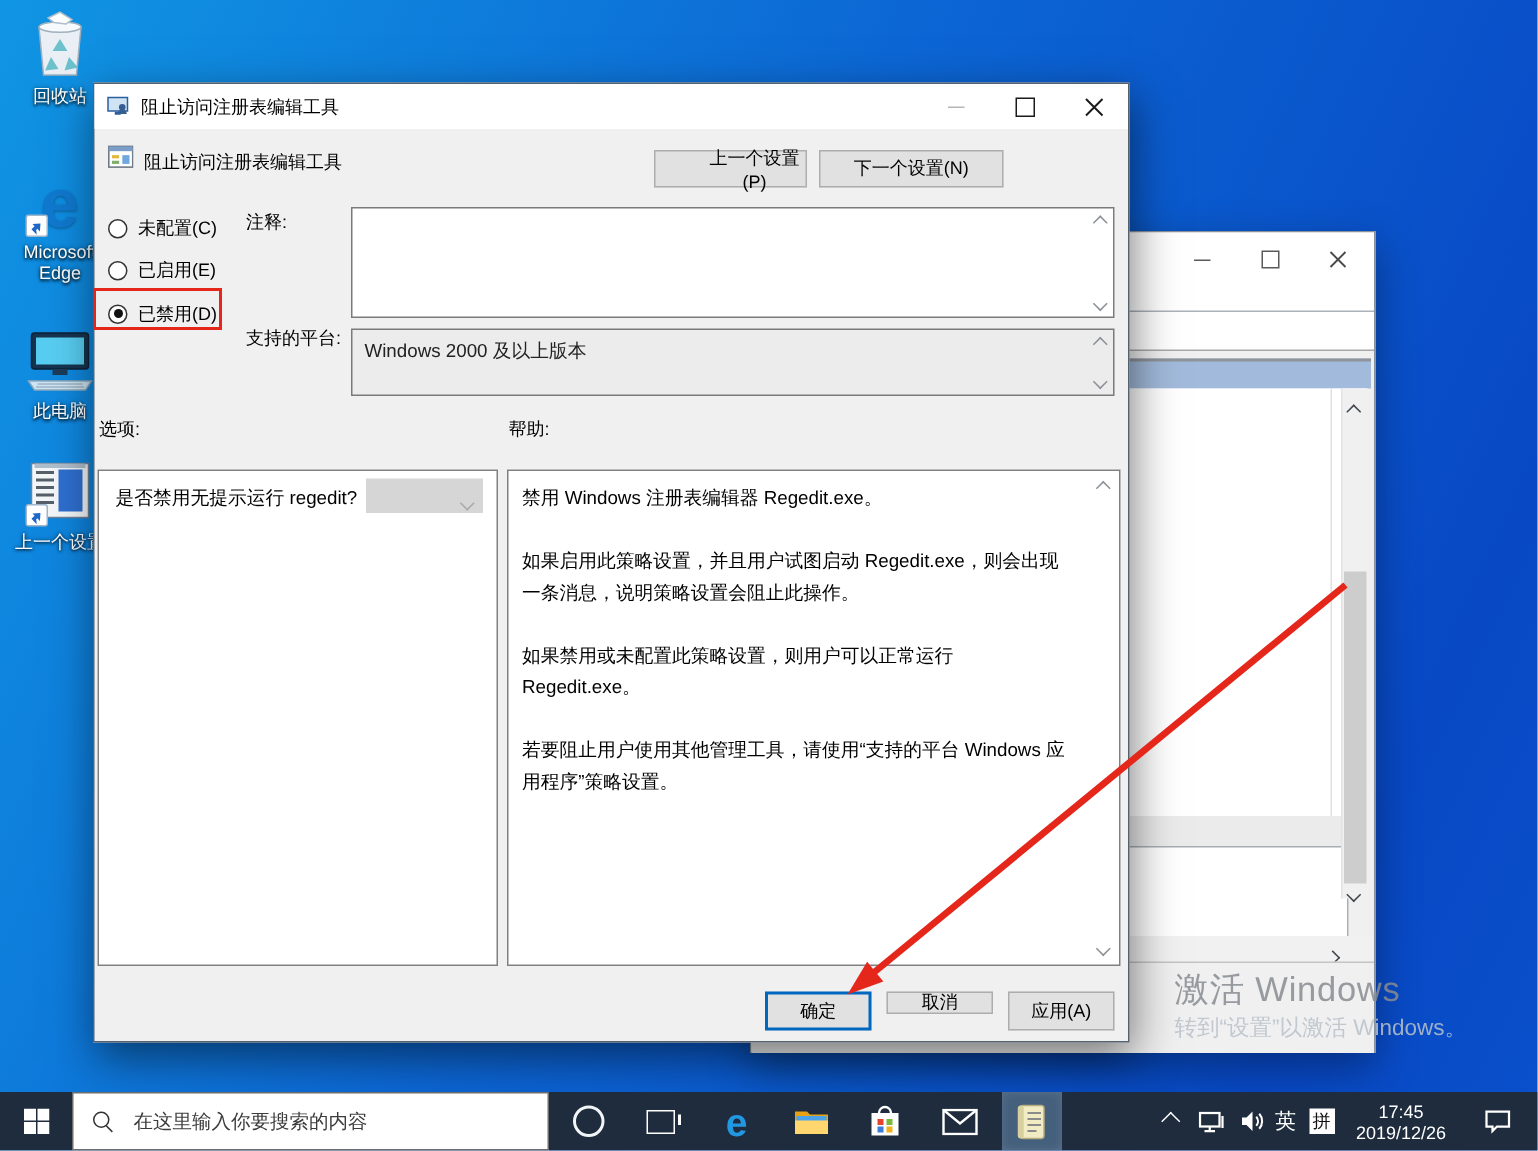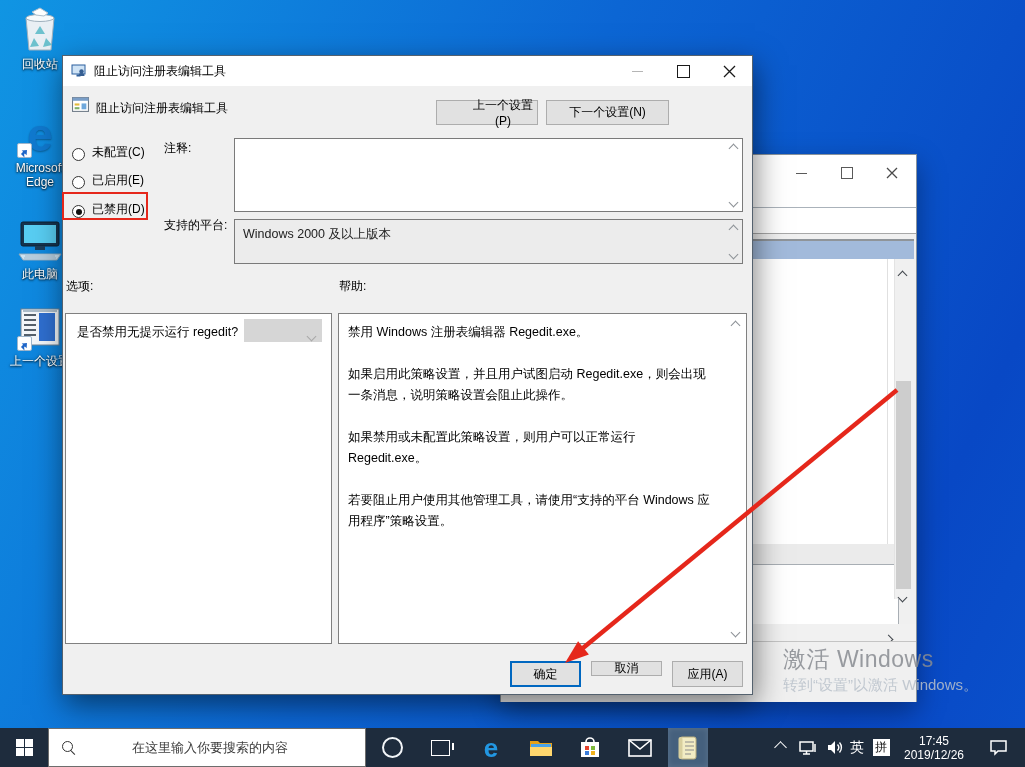--- a/index.html
+++ b/index.html
@@ -36,36 +36,36 @@
   
   #dlg{left:62px;top:55px;width:691px;height:640px;background:#f0f0f0;border:1px solid #54616e;
        box-shadow:2px 10px 28px rgba(0,0,0,.5);z-index:30;box-sizing:border-box;}
   #dlg .titlebar{position:absolute;left:0;top:0;right:0;height:30px;background:#fff;}
   #dlg .title-txt{position:absolute;left:31px;top:0;line-height:30px;font-size:12px;color:#000;}
   .cap-btn{position:absolute;top:0;width:45px;height:30px;display:flex;align-items:center;justify-content:center;}
   .panel-lbl{font-size:12px;color:#000;}
   .btn{position:absolute;background:#e1e1e1;border:1px solid #adadad;font-size:12px;color:#000;
        font-family:inherit;display:flex;align-items:center;justify-content:center;padding:0;box-sizing:border-box;}
   .btn.focused{border:2px solid #0067c0;}
-  .radio-row{position:absolute;left:9px;display:flex;align-items:flex-end;height:18px;}
+  .radio-row{position:absolute;left:9px;display:flex;align-items:center;height:18px;}
   .radio{width:13px;height:13px;border-radius:50%;border:1px solid #333;background:#fff;box-sizing:border-box;position:relative;}
   .radio.sel::after{content:"";position:absolute;left:2.5px;top:2.5px;width:6px;height:6px;border-radius:50%;background:#111;}
   .radio-row .rlbl{font-size:12px;margin-left:7px;}
   .txtbox{position:absolute;background:#fff;border:1px solid #7a7a7a;box-sizing:border-box;}
   .txtbox.disabled{background:#ececec;}
   .sbar-arrow{position:absolute;right:3px;display:flex;align-items:center;justify-content:center;width:12px;height:12px;}
   .help-p{font-size:12.5px;line-height:21px;color:#000;margin:0 0 21px 0;}
   
   #redrect{left:62px;top:192px;width:86px;height:28px;border:2px solid #e5271b;z-index:40;box-sizing:border-box;}
   #redarrow{left:0;top:0;z-index:40;pointer-events:none;}
   
   #taskbar{left:0;top:728px;width:1025px;height:39px;background:#1e2c3d;z-index:50;}
   .tb-item{position:absolute;top:0;height:39px;display:flex;align-items:center;justify-content:center;}
   #tb-search{left:48px;width:318px;background:#fff;border:1px solid #6d6d6d;box-sizing:border-box;
-             justify-content:flex-start;padding-left:12px;gap:43px;}
+             justify-content:flex-start;padding-left:12px;}
   #tb-search .ph{font-size:13px;color:#3c3c3c;margin-left:12px;}
   .mag{position:relative;width:16px;height:16px;}
   .mag .ring{position:absolute;left:1px;top:1px;width:9px;height:9px;border:1.6px solid #333;border-radius:50%;}
   .mag .tail{position:absolute;left:10px;top:10px;width:6px;height:0;border-top:1.6px solid #333;transform:rotate(45deg);transform-origin:0 0;}
   .cortana-ring{width:17px;height:17px;border:2px solid #f2f5f8;border-radius:50%;}
   .taskview{position:relative;width:17px;height:14px;border:1.6px solid #fff;}
   .taskview::after{content:"";position:absolute;right:-5px;top:2px;width:2px;height:7px;background:#fff;}
   .edge-e{font-size:26px;font-weight:bold;color:#2297e2;line-height:26px;}
   .active-tile{background:rgba(125,170,215,.42);box-shadow:inset 0 0 6px rgba(255,255,255,.12);}
   .tray-txt{color:#fff;font-size:13px;}

